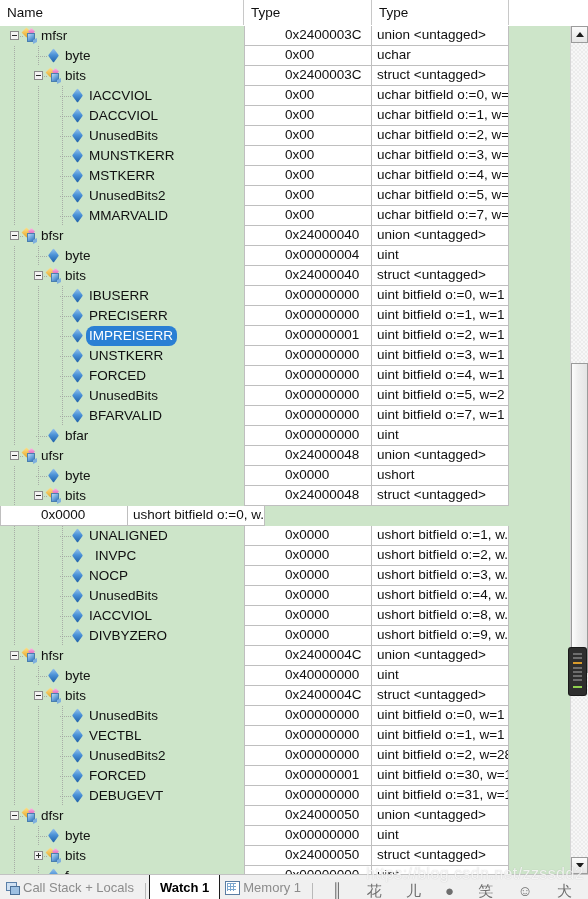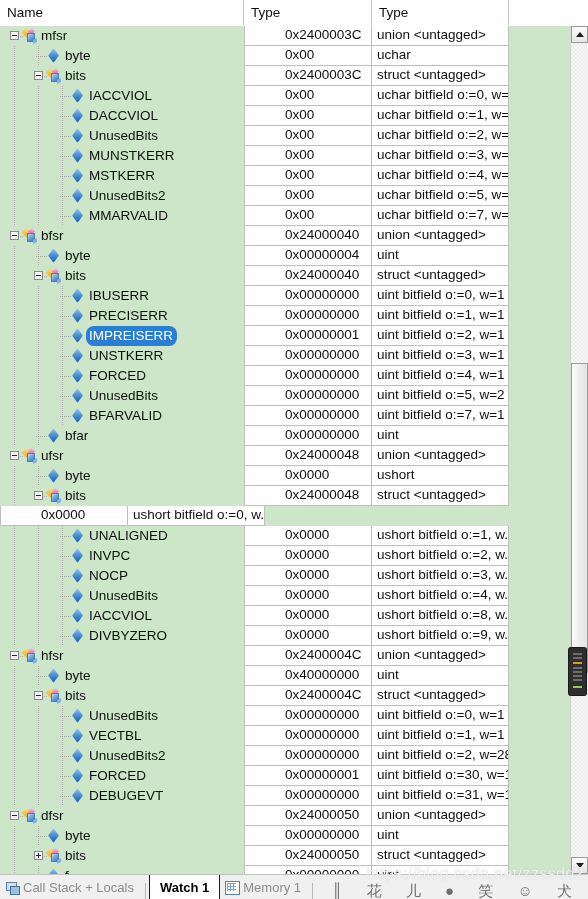--- a/index.html
+++ b/index.html
@@ -642,21 +642,21 @@
         <div class="c-type">ushort bitfield o:=1, w...</div>
         <div class="c-pad"></div>
       </div>
       <div class="row">
         <div class="c-name">
           <div class="vline" style="left: 14px;"></div>
           <div class="vline" style="left: 38px;"></div>
           <div class="vline" style="left: 62px;"></div>
           <div class="hline" style="left: 60px; width: 11px;"></div>
           <div class="ico diamond" style="left: 71px;"></div>
-          <div class="nm" style="left: 89px;">INVPC</div>
+          <div class="nm" style="left: 95px;">INVPC</div>
         </div>
         <div class="c-val">0x0000</div>
         <div class="c-type">ushort bitfield o:=2, w...</div>
         <div class="c-pad"></div>
       </div>
       <div class="row">
         <div class="c-name">
           <div class="vline" style="left: 14px;"></div>
           <div class="vline" style="left: 38px;"></div>
           <div class="vline" style="left: 62px;"></div>

